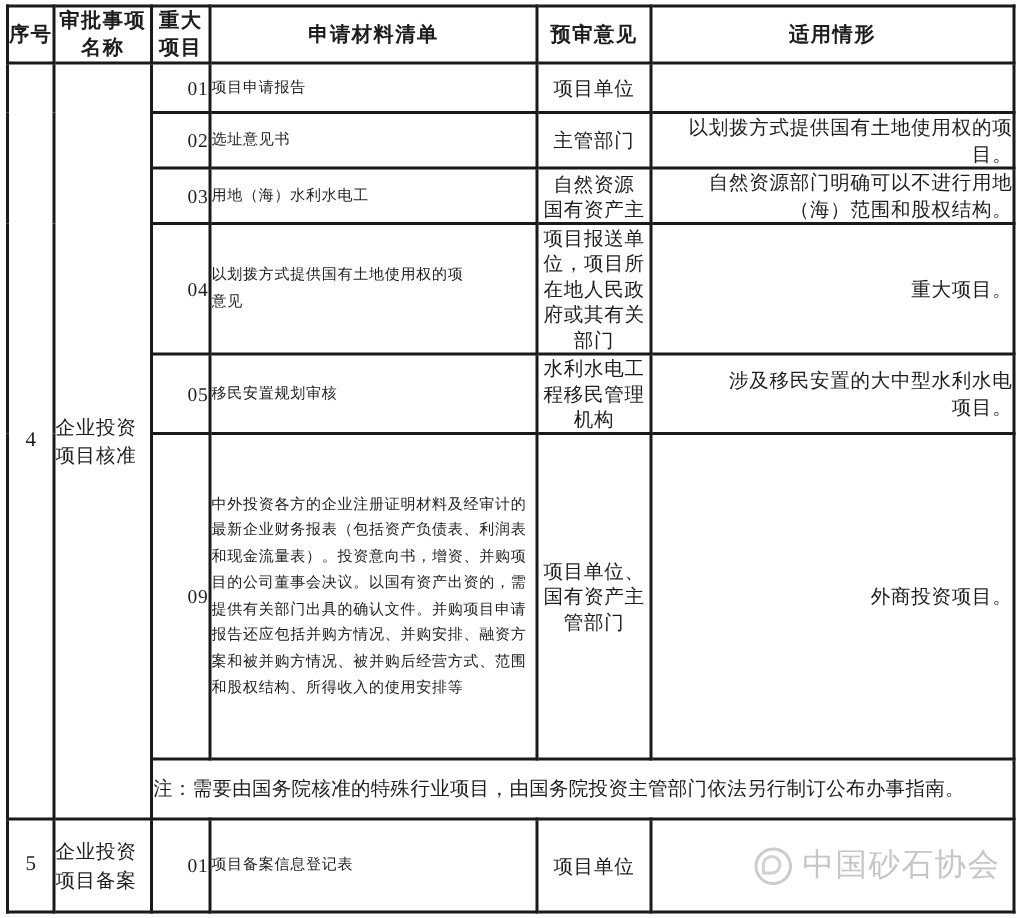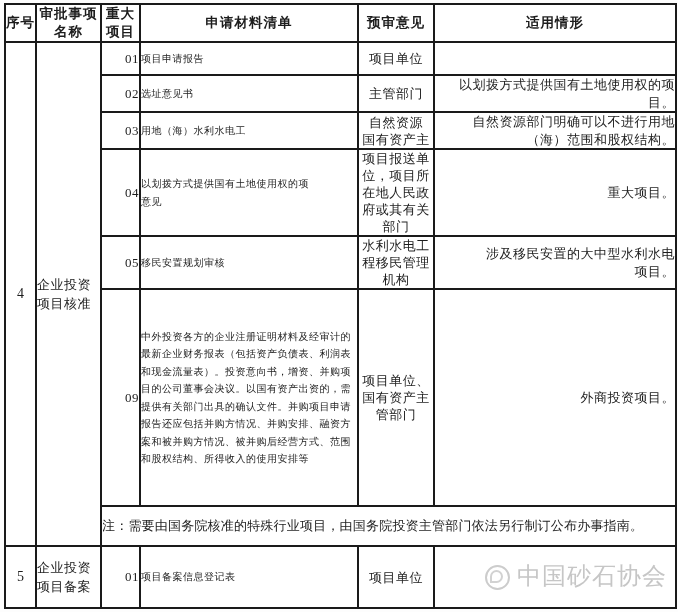--- a/index.html
+++ b/index.html
@@ -102,21 +102,21 @@
   }
   .wm-logo::after{
     content:"";
     position:absolute;
     left:3px;top:3px;
     width:9px;height:9px;
     border:2px solid #d2d2d2;
     border-radius:50% 50% 50% 0;
   }
   .wm-text{
-    font-size:24px;
+    font-size:21px;
     letter-spacing:1px;
     white-space:nowrap;
   }
 </style>
 </head>
 <body>
 
 <div class="page">
   <table class="doc">
     <colgroup>

